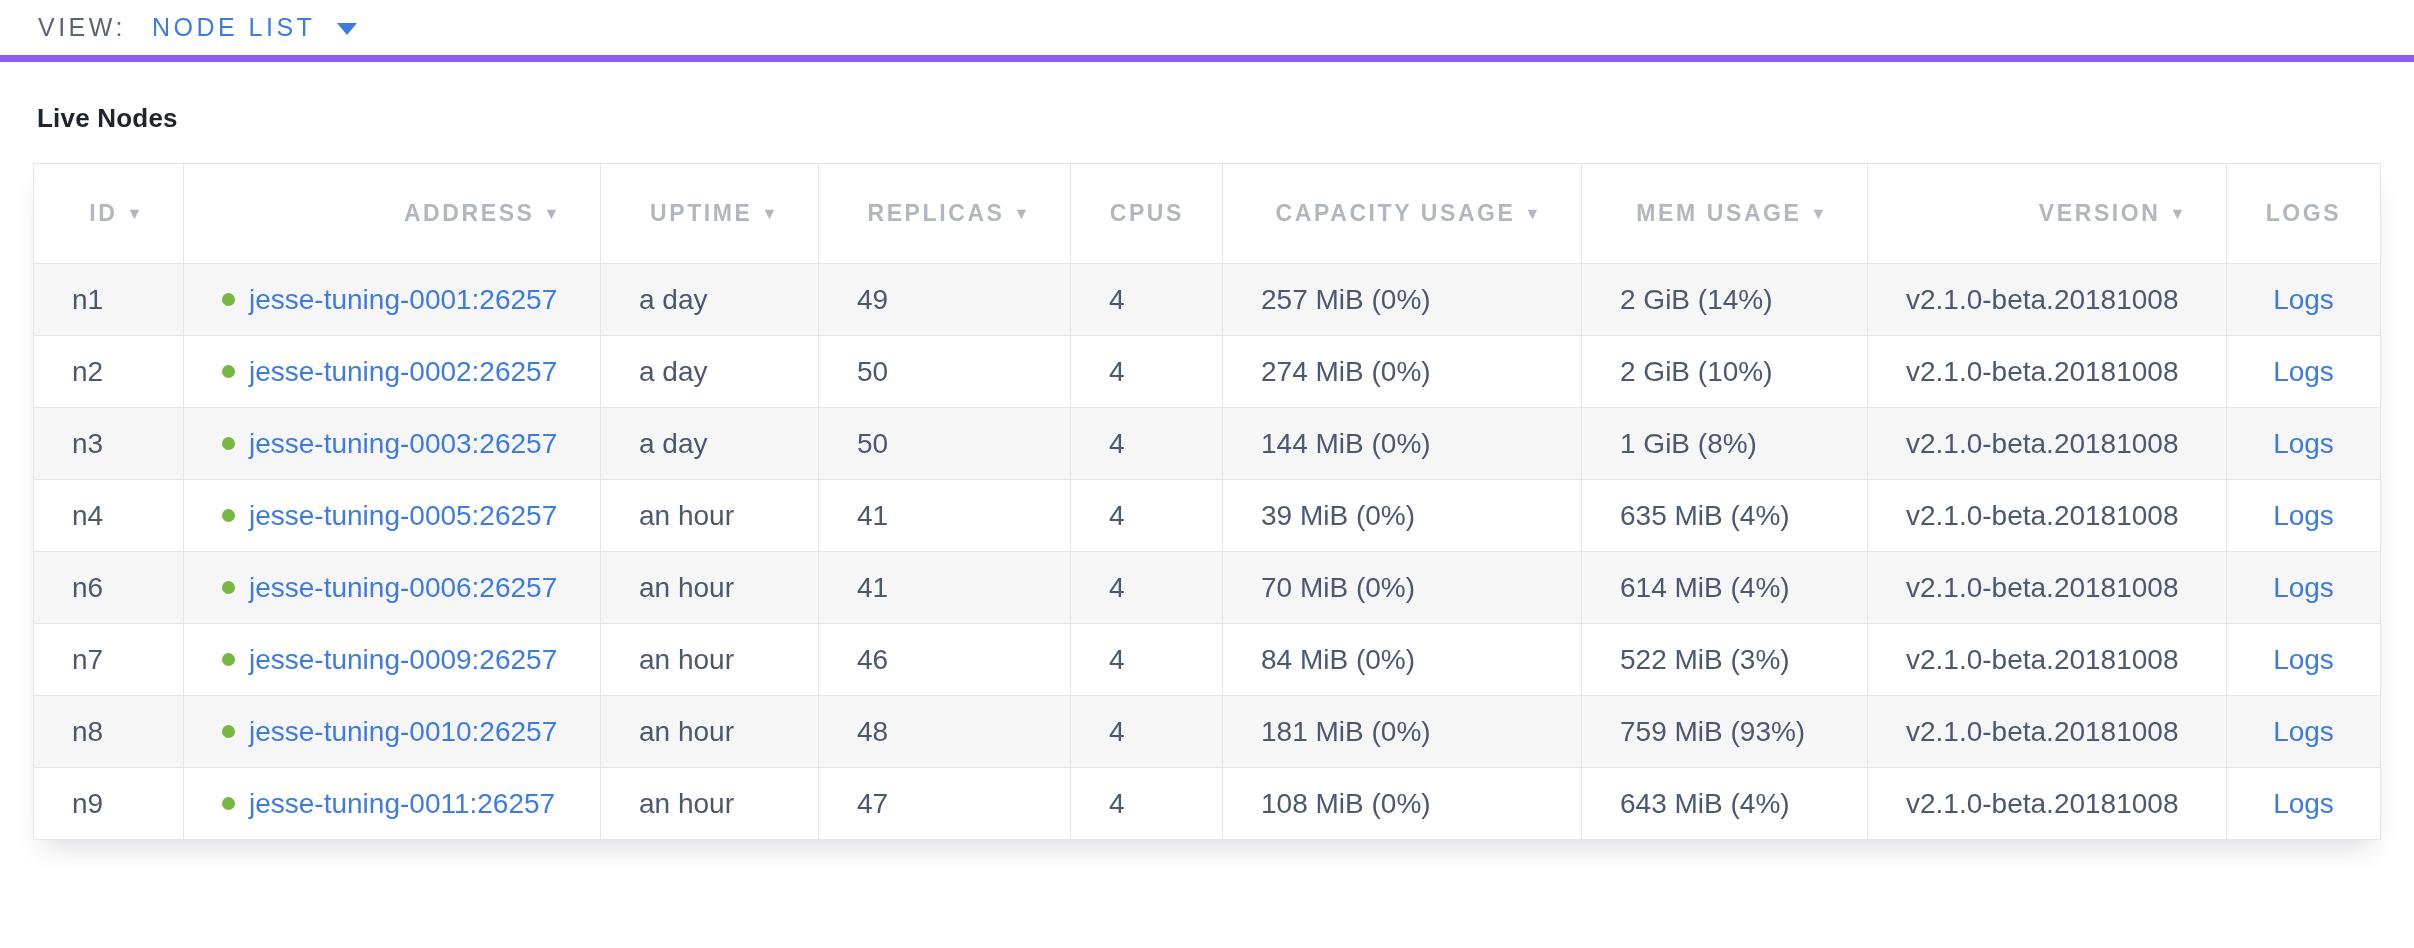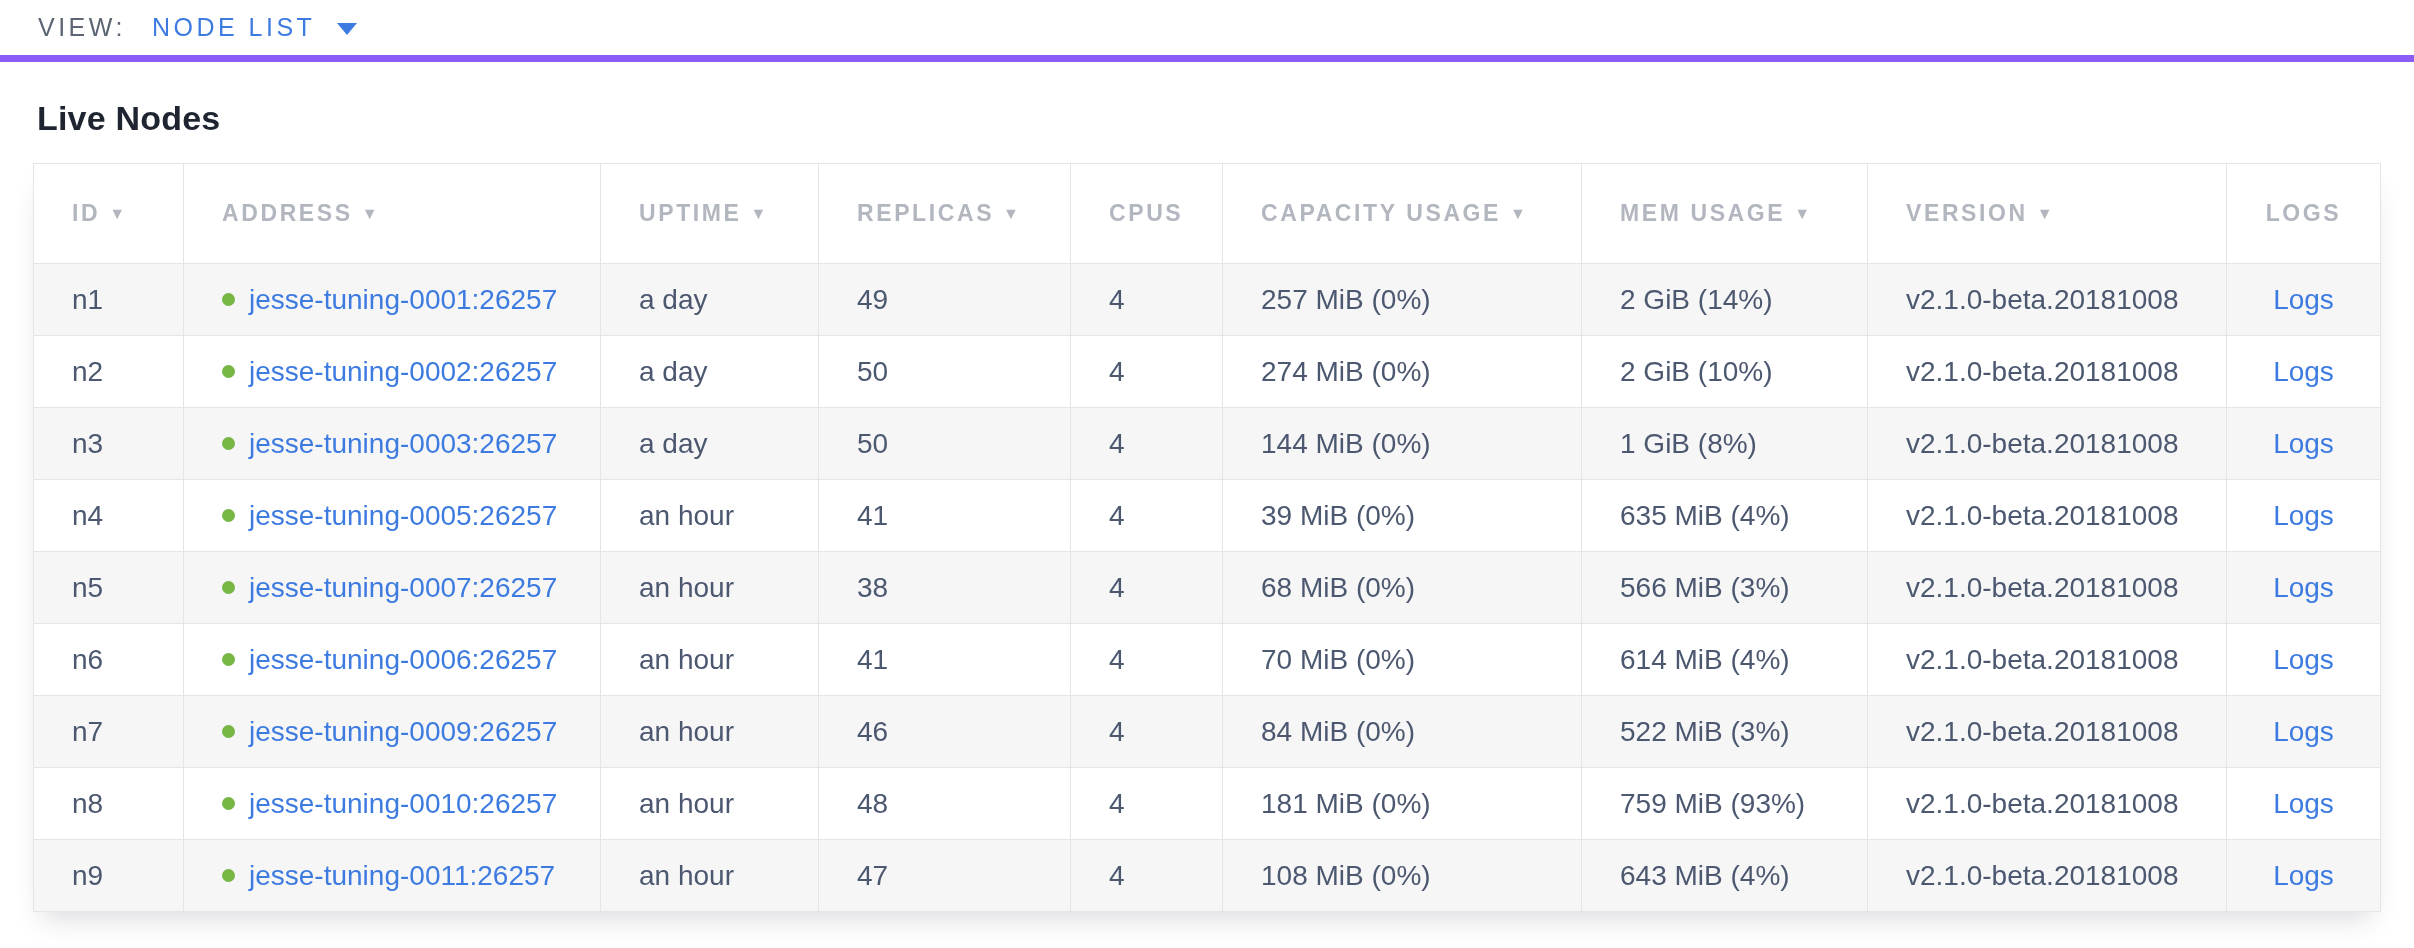--- a/index.html
+++ b/index.html
@@ -46,21 +46,21 @@
     border-left: 10px solid transparent;
     border-right: 10px solid transparent;
     border-top: 12px solid #3d7be0;
     display: inline-block;
     margin-top: 2px;
   }
 
   
   h1.page-title {
     margin: 34px 0 0 37px;
-    font-size: 34px;
+    font-size: 26px;
     line-height: 44px;
     color: #1f2431;
     font-weight: 700;
     letter-spacing: 0.2px;
   }
 
   
   .table-wrap {
     margin: 23px 33px 0 33px;
     box-shadow: 0 16px 26px -10px rgba(40, 45, 60, 0.18);
@@ -82,21 +82,21 @@
 
   th, td { border: 1px solid #e4e5e9; }
 
   th {
     height: 100px;
     background: #ffffff;
     color: #b2b6be;
     font-size: 23px;
     font-weight: 700;
     letter-spacing: 2.6px;
-    text-align: left;
+    text-align: right;
     padding: 0 38px;
     white-space: nowrap;
     cursor: pointer;
     vertical-align: middle;
   }
   th.col-center { text-align: center; }
   .sort-arrow {
     font-size: 16px;
     margin-left: 9px;
     position: relative;
@@ -208,31 +208,20 @@
           <td class="col-left"><span class="dot"></span><a href="#">jesse-tuning-0005:26257</a></td>
           <td class="col-left">an hour</td>
           <td class="col-right">41</td>
           <td class="col-right">4</td>
           <td class="col-right">39 MiB (0%)</td>
           <td class="col-right">635 MiB (4%)</td>
           <td class="col-left">v2.1.0-beta.20181008</td>
           <td class="col-center"><a href="#">Logs</a></td>
         </tr>
         <tr>
-          <td class="col-left">n5</td>
-          <td class="col-left"><span class="dot"></span><a href="#">jesse-tuning-0007:26257</a></td>
-          <td class="col-left">an hour</td>
-          <td class="col-right">38</td>
-          <td class="col-right">4</td>
-          <td class="col-right">68 MiB (0%)</td>
-          <td class="col-right">566 MiB (3%)</td>
-          <td class="col-left">v2.1.0-beta.20181008</td>
-          <td class="col-center"><a href="#">Logs</a></td>
-        </tr>
-        <tr>
           <td class="col-left">n6</td>
           <td class="col-left"><span class="dot"></span><a href="#">jesse-tuning-0006:26257</a></td>
           <td class="col-left">an hour</td>
           <td class="col-right">41</td>
           <td class="col-right">4</td>
           <td class="col-right">70 MiB (0%)</td>
           <td class="col-right">614 MiB (4%)</td>
           <td class="col-left">v2.1.0-beta.20181008</td>
           <td class="col-center"><a href="#">Logs</a></td>
         </tr>

